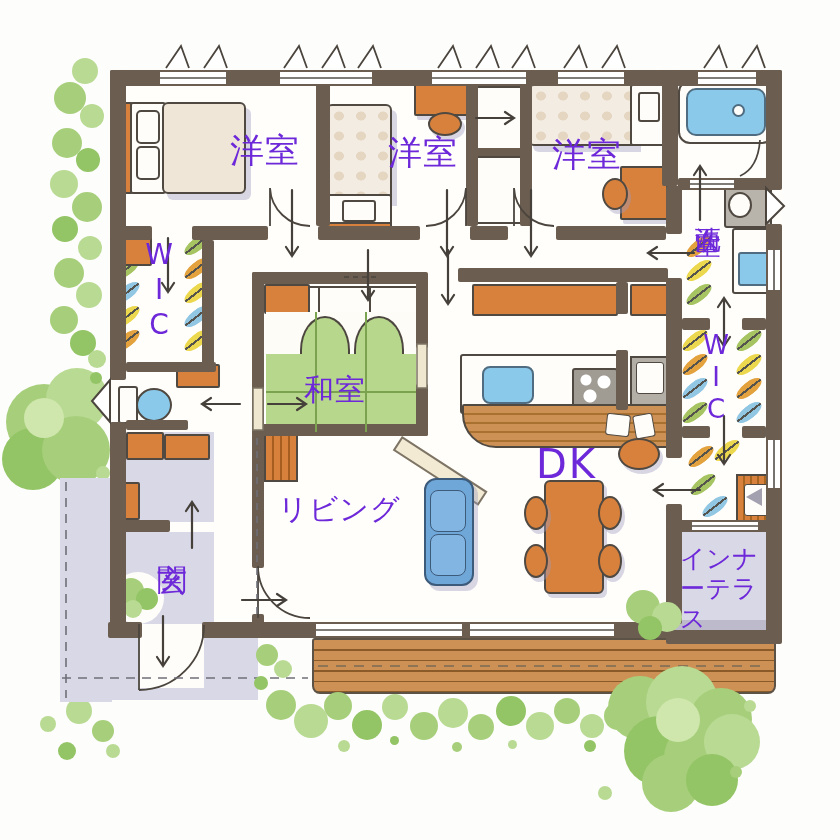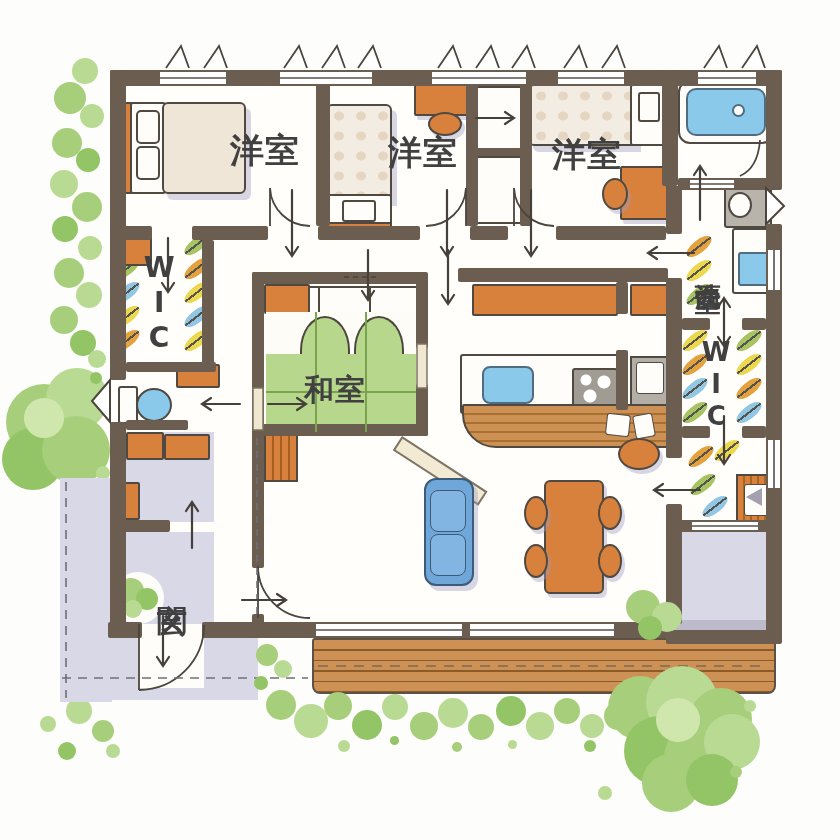--- a/index.html
+++ b/index.html
@@ -7,22 +7,22 @@
         font-family:"DejaVu Sans",sans-serif;}
   .abs{position:absolute;}
   .blob{position:absolute;border-radius:50%;}
   .fl{position:absolute;background:#d9d8e6;}
   .orb{position:absolute;background:#d8813d;border:2px solid #4f4941;border-radius:2px;
        box-shadow:3px 4px 0 rgba(158,156,190,.40);}
   .nos{box-shadow:none;}
   .wh{position:absolute;background:#fffdf9;border:2px solid #4f4941;border-radius:3px;}
   .cl{position:absolute;width:30px;height:13px;border-radius:50%;transform:rotate(-38deg);
       background-image:linear-gradient(0deg,transparent 42%,#55534e 42%,#55534e 58%,transparent 58%);}
-  .lbl{position:absolute;font-weight:700;color:#404040;line-height:1.2;letter-spacing:1px;
-       white-space:pre-line;text-align:center;}
+  .lbl{position:absolute;font-weight:400;color:#6d28d9;line-height:1.2;letter-spacing:1px;
+       white-space:pre-line;}
   .v{writing-mode:vertical-rl;text-orientation:upright;letter-spacing:2px;}
   .wrap{word-break:break-all;}
   svg{position:absolute;left:0;top:0;pointer-events:none;}
 </style>
 </head>
 <body>
 
 <div id="plan">
 
   <div class="abs" style="left:0;top:0;width:120px;height:800px;">
@@ -359,15 +359,18 @@
     <i class="blob" style="left:744px;top:700px;width:12px;height:12px;background:#b9da93;"></i>
   </div>
 
   <div class="lbl" style="left:230px;top:130px;font-size:34px;">洋室</div>
   <div class="lbl" style="left:388px;top:132px;font-size:34px;">洋室</div>
   <div class="lbl" style="left:552px;top:134px;font-size:34px;">洋室</div>
   <div class="lbl v" style="left:142px;top:238px;height:130px;font-size:28px;">WIC</div>
   <div class="lbl v" style="left:692px;top:206px;height:120px;font-size:26px;">洗面室</div>
   <div class="lbl v" style="left:700px;top:330px;height:110px;font-size:26px;">WIC</div>
   <div class="lbl" style="left:304px;top:372px;font-size:30px;">和室</div>
+  <div class="lbl" style="left:278px;top:492px;font-size:29px;">リビング</div>
+  <div class="lbl" style="left:536px;top:440px;font-size:40px;letter-spacing:2px;">DK</div>
   <div class="lbl v" style="left:154px;top:540px;height:84px;font-size:30px;">玄関</div>
+  <div class="lbl wrap" style="left:680px;top:544px;width:102px;font-size:25px;letter-spacing:.5px;">インナーテラス</div>
 
 </div>
 
 </body></html>

